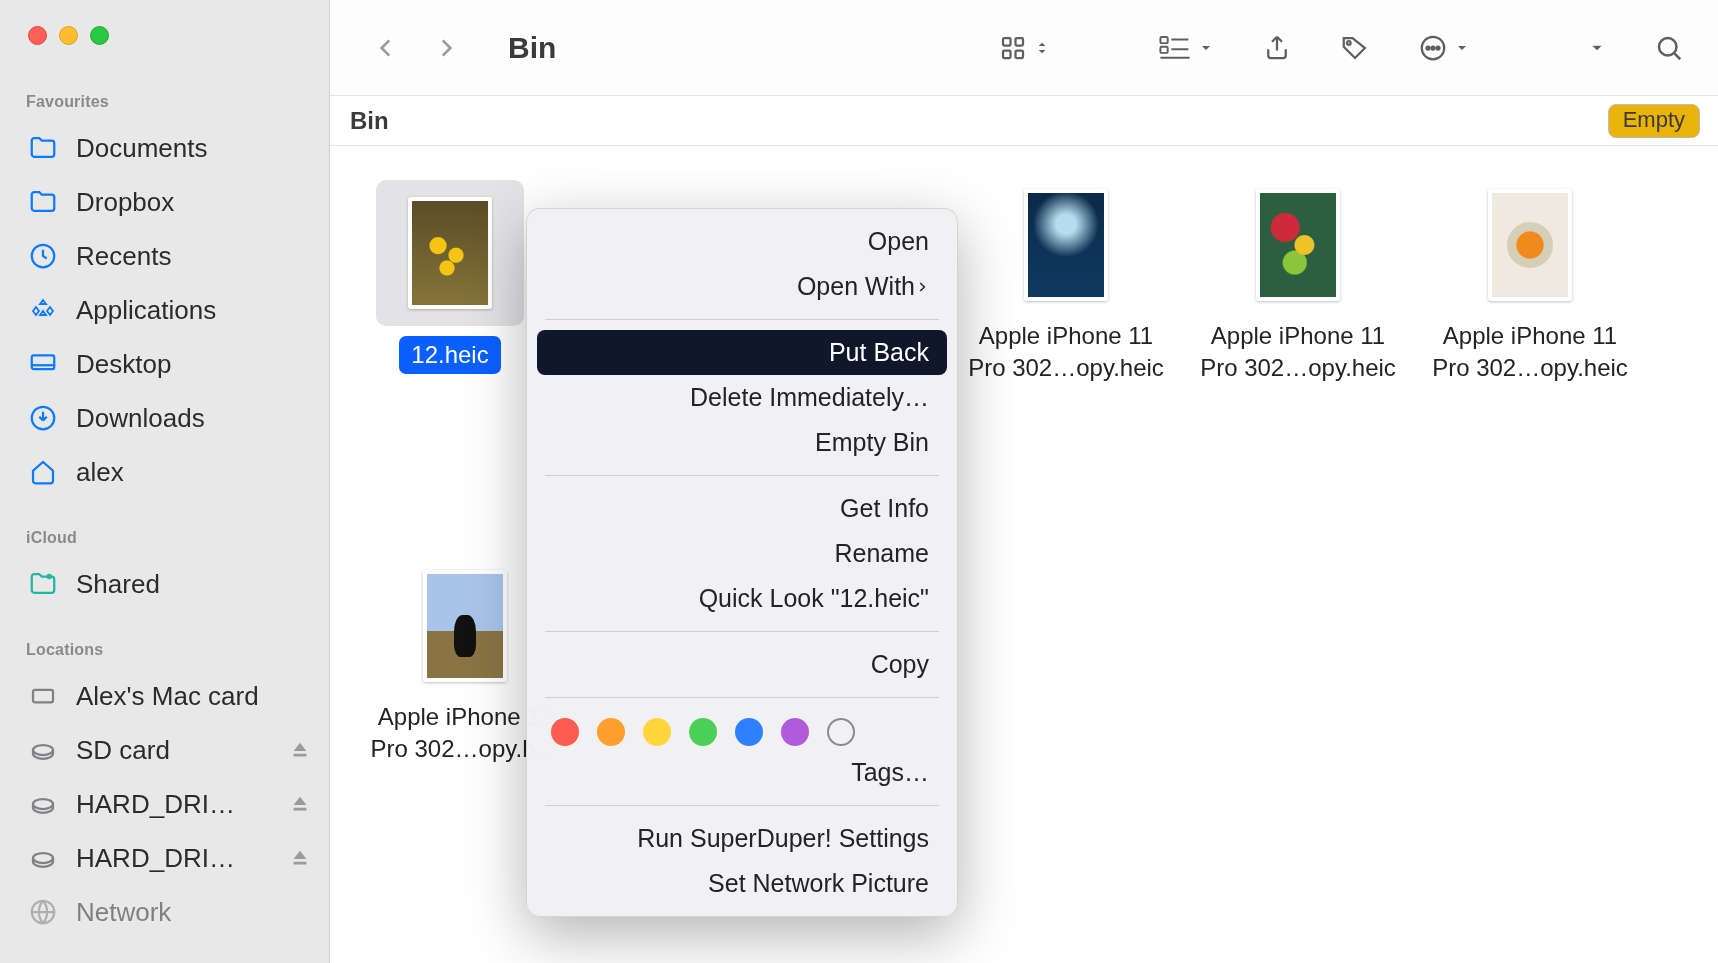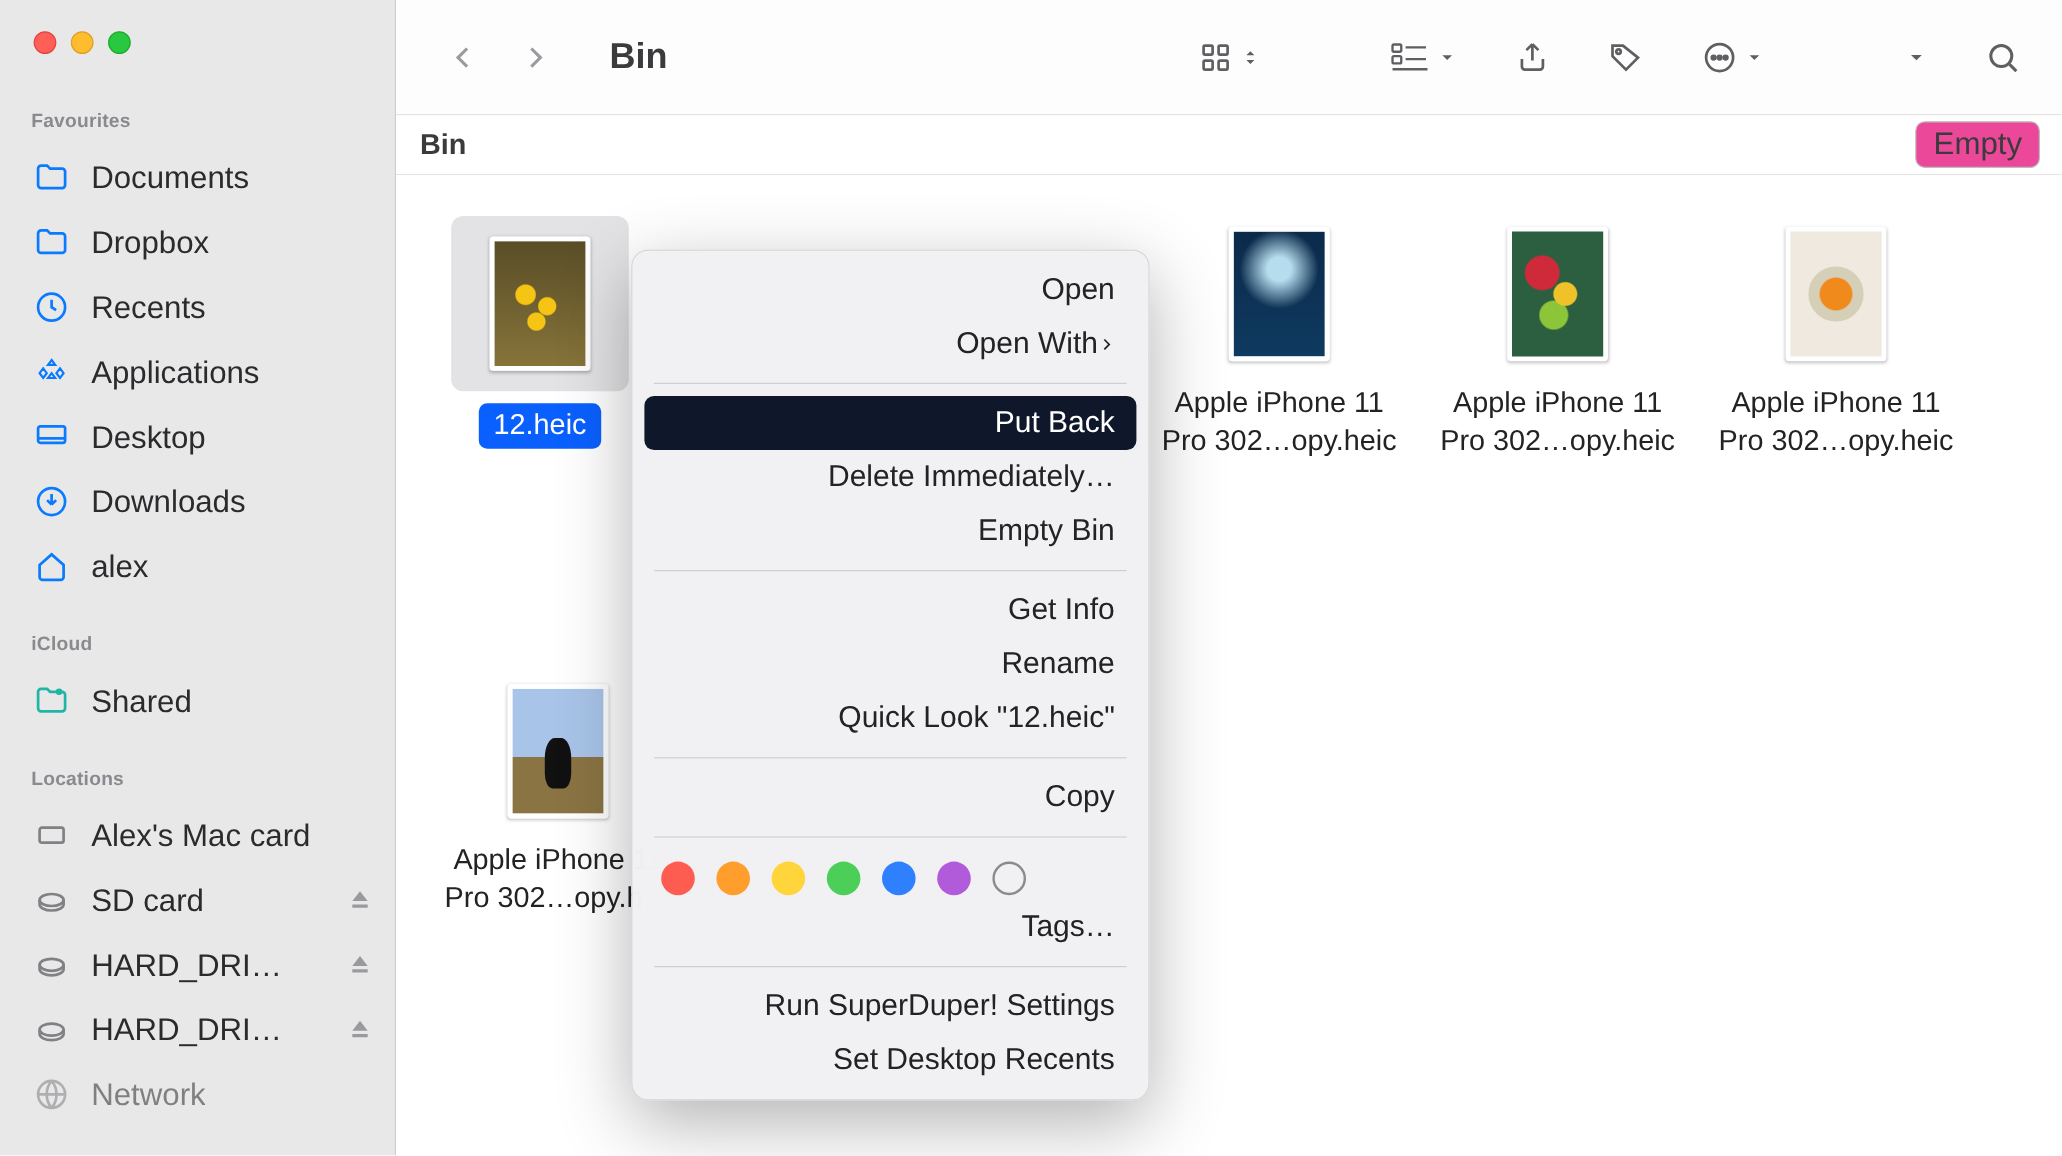--- a/index.html
+++ b/index.html
@@ -24,21 +24,21 @@
 
 .toolbar { position:absolute; left:330px; top:0; right:0; height:96px; background:#fdfdfd; border-bottom:1px solid #e4e4e4; display:flex; align-items:center; padding:0 20px 0 36px; gap:20px; }
 .nav-btn { width:40px; height:40px; display:flex; align-items:center; justify-content:center; color:#9b9b9f; }
 .title { font-size:30px; font-weight:700; color:#3b3b3d; margin-left:22px; }
 .spacer { flex:1; }
 .tb-btn { color:#5f5f63; display:flex; align-items:center; justify-content:center; padding:0 14px; height:44px; gap:6px; }
 
 
 .pathbar { position:absolute; left:330px; top:96px; right:0; height:50px; border-bottom:1px solid #e4e4e4; display:flex; align-items:center; padding:0 18px 0 20px; }
 .pathbar .loc { font-size:24px; font-weight:700; color:#3b3b3d; }
-.empty-btn { margin-left:auto; border:1.5px solid #bdbdc1; border-radius:8px; padding:2px 14px 4px; font-size:26px; color:#3b3b3d; background:#ec4899; }
+.empty-btn { margin-left:auto; border:1.5px solid #bdbdc1; border-radius:8px; padding:2px 14px 4px; font-size:22px; color:#3b3b3d; background:#eab308; }
 
 
 .content { position:absolute; left:330px; top:146px; right:0; bottom:0; background:#fff; padding:34px 30px; display:flex; flex-wrap:wrap; gap:88px 0; align-content:flex-start; }
 .file { width:232px; display:flex; flex-direction:column; align-items:center; }
 .thumb-wrap { width:100px; height:130px; display:flex; align-items:center; justify-content:center; position:relative; }
 .thumb { width:84px; height:112px; background:#888; border:4px solid #fff; box-shadow:0 1px 3px rgba(0,0,0,.25); border-radius:3px; }
 .file.selected .thumb-wrap { background:#e3e3e6; border-radius:10px; width:148px; height:146px; }
 .file.selected .thumb { width:84px; height:112px; }
 .fname { margin-top:10px; font-size:24px; color:#232325; text-align:center; line-height:1.35; max-width:210px; word-break:break-word; }
 .file.selected .fname { background:#0a60ff; color:#fff; border-radius:7px; padding:3px 12px; }
@@ -373,15 +373,15 @@
     <div class="tag open"></div>
   </div>
   <div class="mi">
       <span>Tags…</span>
     </div>
   <div class="sep"></div>
   <div class="mi">
       <span>Run SuperDuper! Settings</span>
     </div>
   <div class="mi">
-      <span>Set Desktop Recents</span>
+      <span>Set Network Picture</span>
     </div>
 </div>
 
 </body></html>

